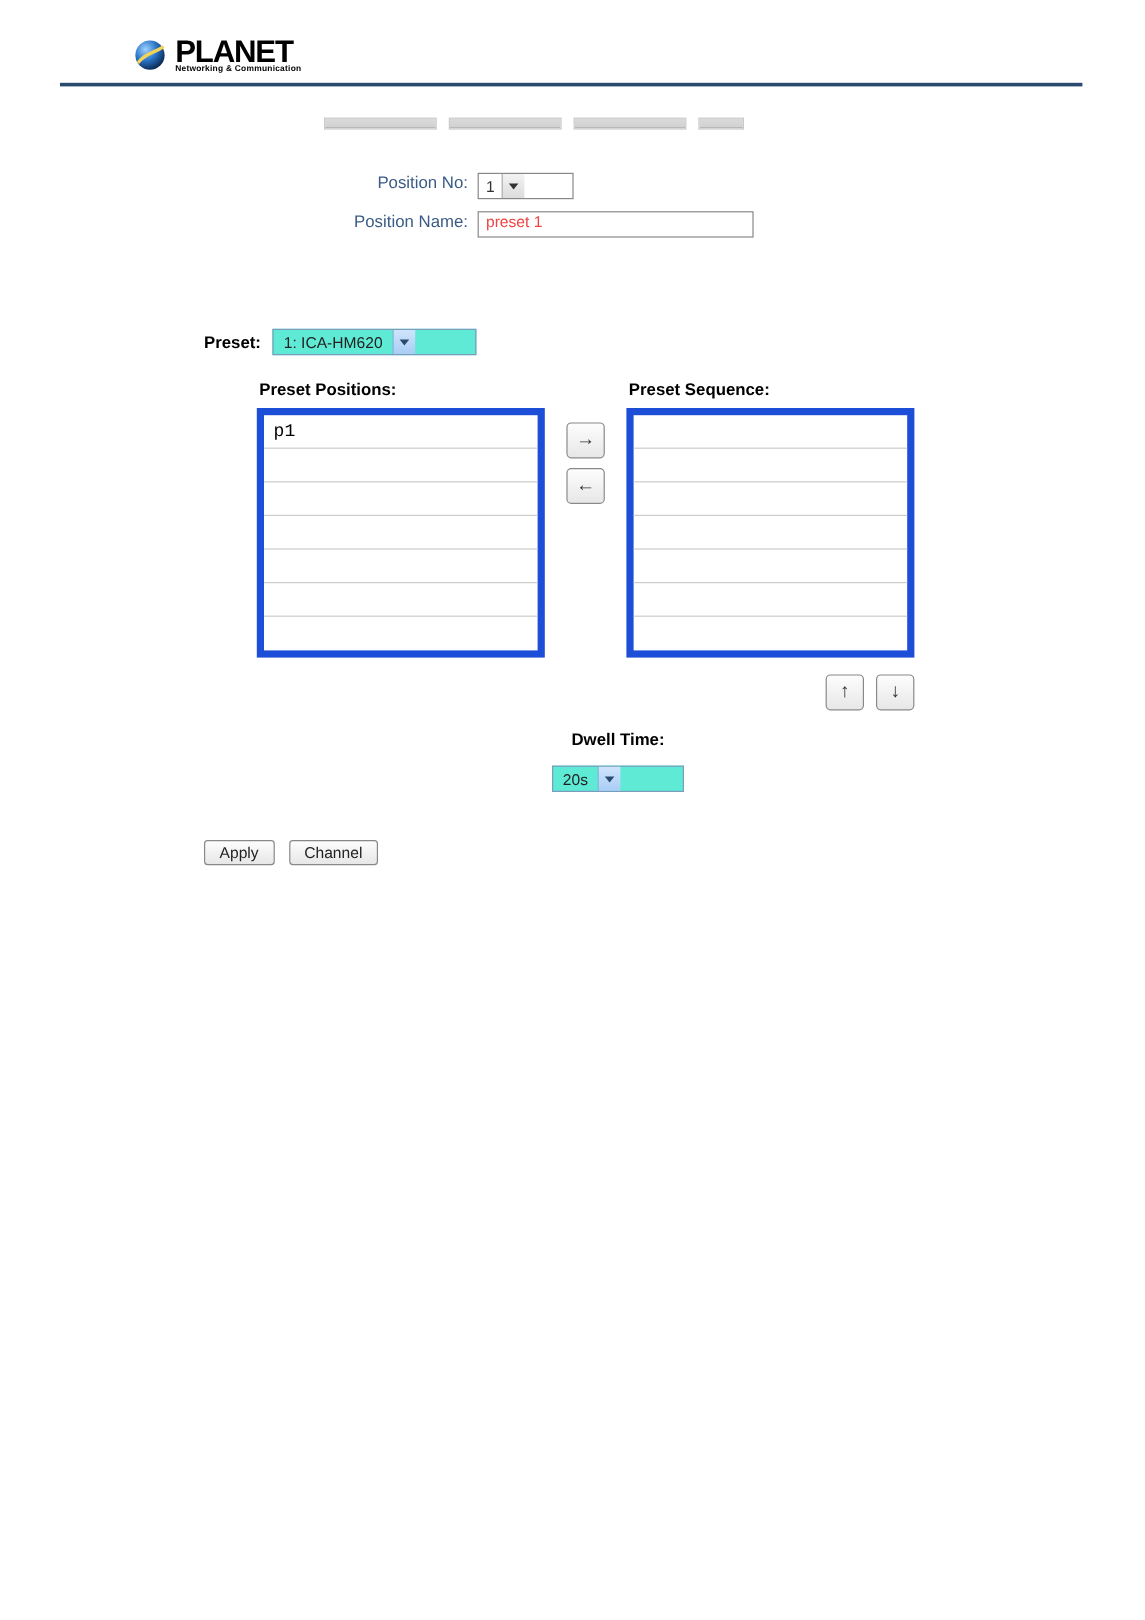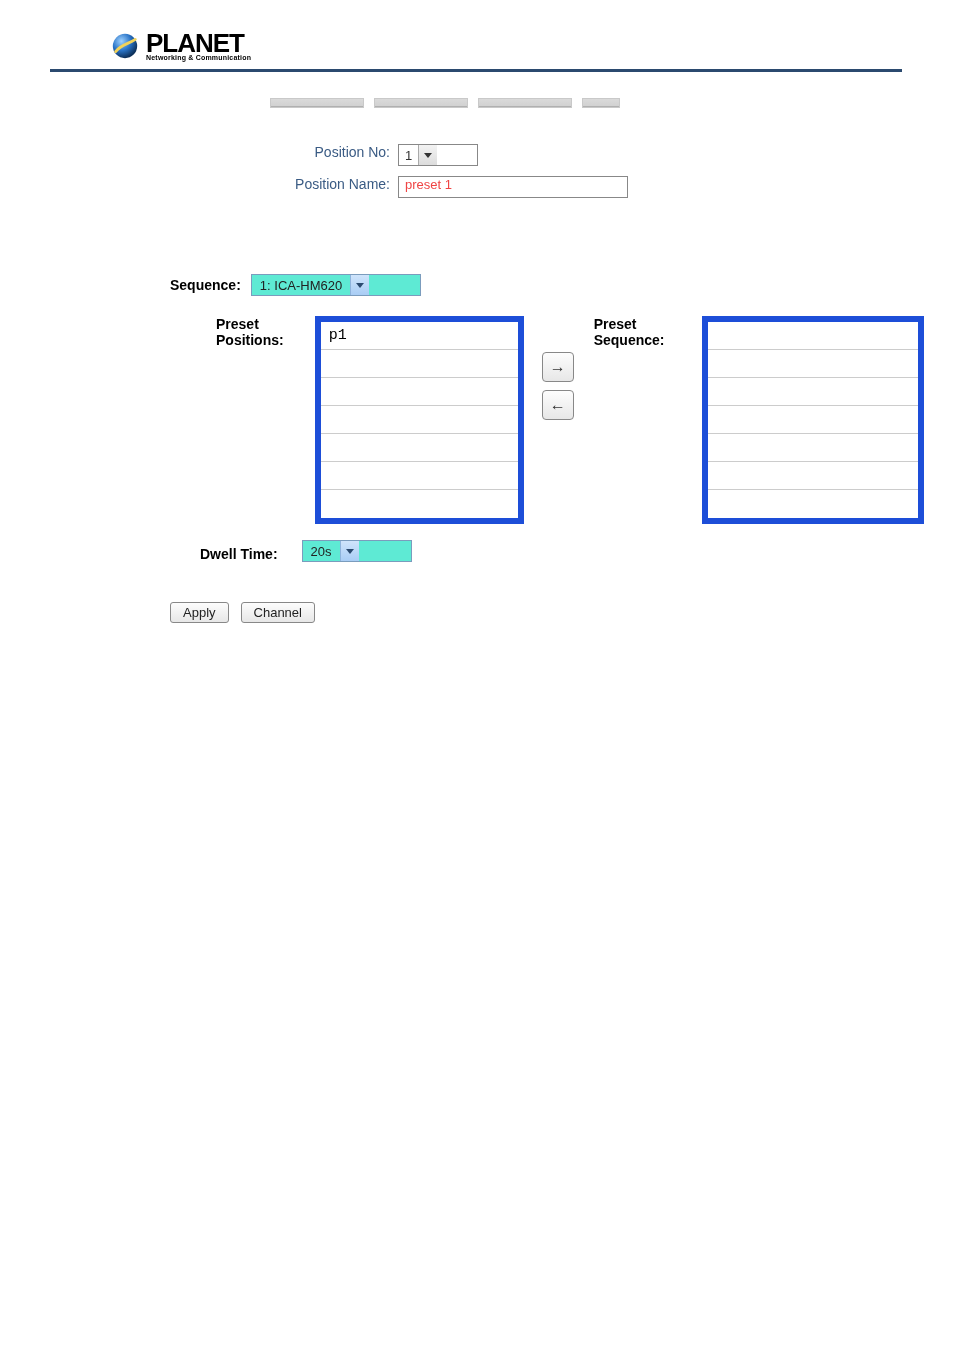--- a/index.html
+++ b/index.html
@@ -178,21 +178,21 @@
   }
   .xp-select .dd .dd-tri { border-top-color: #2b4a6f; }
 
   .lists-row {
     display: flex;
     align-items: flex-start;
     gap: 18px;
   }
   .list-col {
     display: flex;
-    flex-direction: row;
+    flex-direction: column;
   }
   .list-title {
     font-weight: bold;
     font-size: 14px;
     margin: 0 0 8px 2px;
   }
   .listbox {
     width: 240px;
     border: 6px solid #1d4ed8;
     box-sizing: border-box;
@@ -231,24 +231,25 @@
   .seq-arrows {
     display: flex;
     gap: 10px;
     justify-content: flex-end;
     margin-top: 14px;
     width: 240px;
   }
 
   .dwell-row {
     display: flex;
-    align-items: flex-end;
-    gap: 24px;
+    align-items: center;
+    gap: 14px;
     margin-top: 16px;
     margin-left: 30px;
+    flex-direction: column;
   }
   .dwell-label {
     font-weight: bold;
     font-size: 14px;
   }
 
   .apply-row {
     display: flex;
     gap: 12px;
     justify-content: flex-start;
@@ -340,21 +341,21 @@
     <div class="fig1-caption"></div>
   </div>
 
   <div class="doc-text">
     <h4></h4>
     <p></p>
   </div>
 
   <div class="fig2">
     <div class="ch-row">
-      <span class="ch-label">Sequence:</span>
+      <span class="ch-label">Preset:</span>
       <div class="xp-select" style="width:170px">
         <span class="val">1: ICA-HM620</span>
         <span class="dd">
             <span class="dd-tri"></span>
           </span>
       </div>
     </div>
 
     <div class="lists-row">
 

